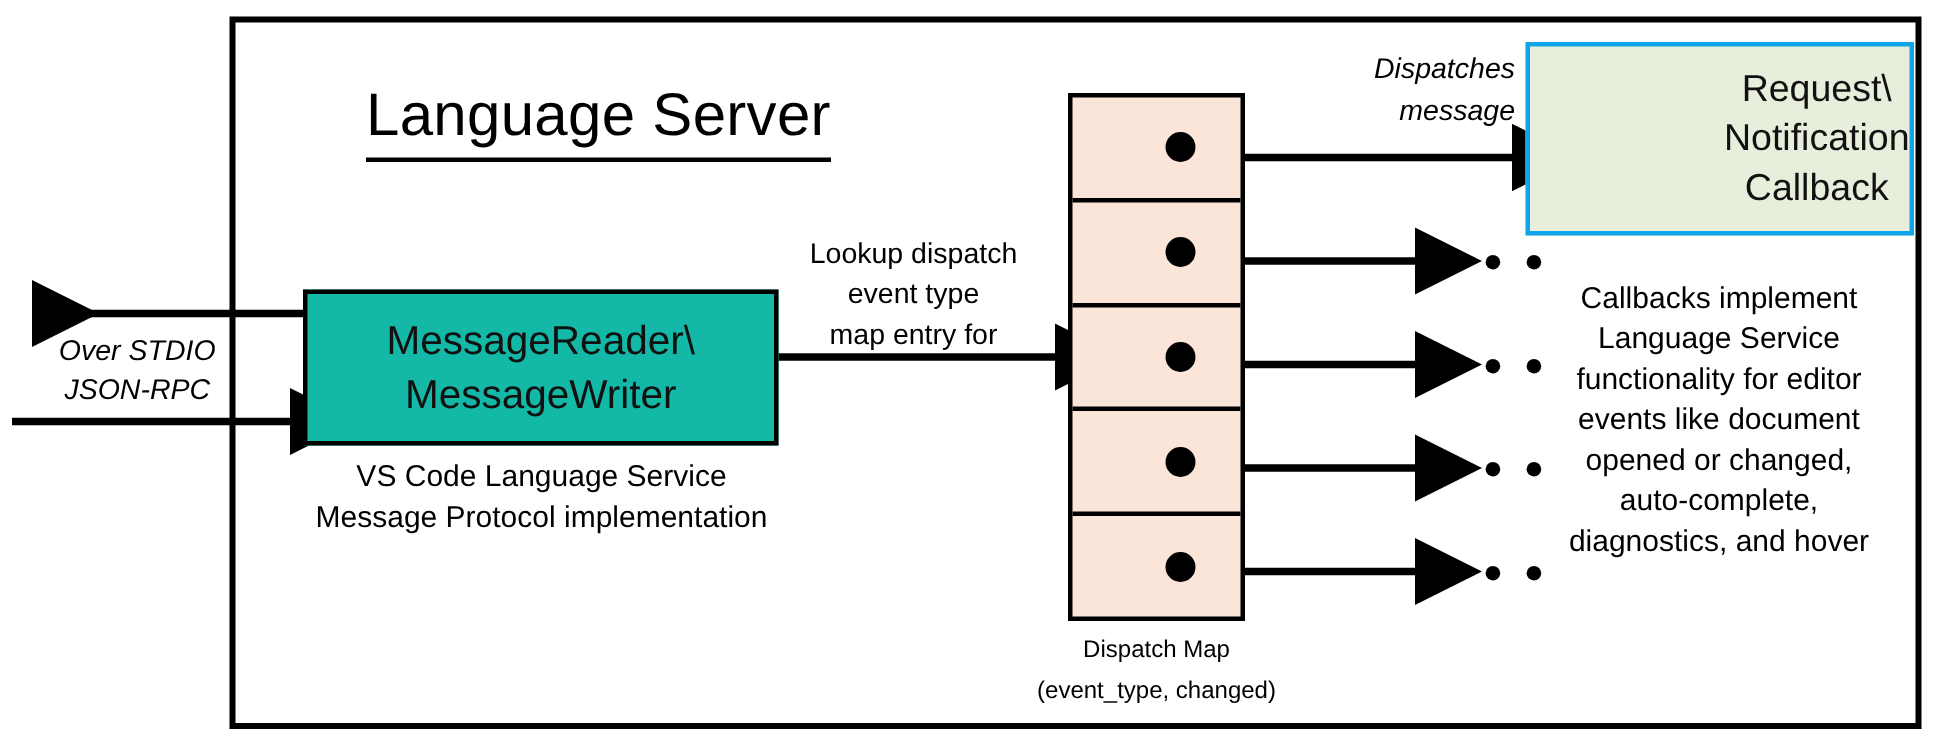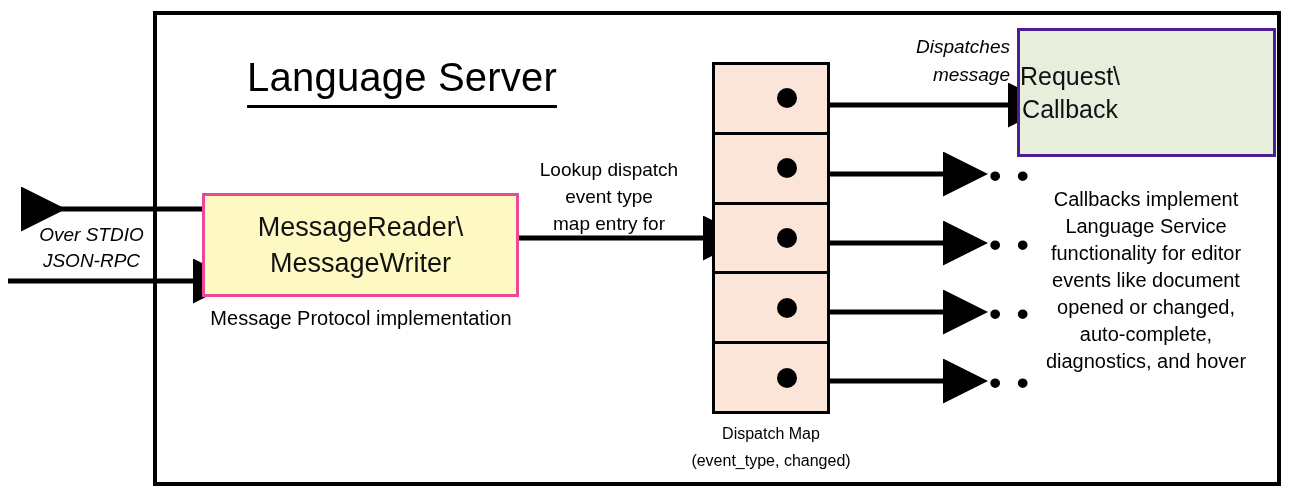--- a/index.html
+++ b/index.html
@@ -9,35 +9,35 @@
   .abs{position:absolute;}
 
   
   #server-frame{
     left:153px;top:11px;width:1128px;height:475px;
     border:4px solid #000;box-sizing:border-box;background:transparent;
   }
 
   
   #server-title{
-    left:227px;top:52px;width:330px;
+    left:244px;top:52px;width:330px;
     font-size:40px;line-height:50px;letter-spacing:.2px;
-    text-align:right;white-space:nowrap;
+    text-align:left;white-space:nowrap;
   }
   #server-title .u{
     display:inline-block;border-bottom:3px solid #000;padding-bottom:3px;
   }
 
   
   #wires{left:0;top:0;width:1291px;height:494px;}
 
   
   #reader-box{
     left:202px;top:193px;width:317px;height:104px;
-    background:#fef9c3;border:3px solid #ec4899;box-sizing:border-box;
+    background:#14b8a6;border:3px solid #000000;box-sizing:border-box;
     display:flex;align-items:center;justify-content:center;
   }
   #reader-box .txt{
     font-size:27px;line-height:36px;text-align:center;color:#111;
   }
   #reader-caption{
     left:186px;top:305px;width:350px;text-align:center;
     font-size:20px;line-height:27px;color:#000;
   }
 
@@ -75,22 +75,22 @@
     border-radius:50%;background:#000;
   }
   #dispatch-caption{
     left:645px;top:420px;width:252px;text-align:center;
     font-size:16px;line-height:27px;
   }
 
   
   #callback-box{
     left:1017px;top:28px;width:259px;height:129px;
-    background:#e7eedb;border:3px solid #4c1d95;box-sizing:border-box;
-    display:flex;align-items:center;justify-content:flex-start;
+    background:#e7eedb;border:3px solid #0ea5e9;box-sizing:border-box;
+    display:flex;align-items:center;justify-content:flex-end;
   }
   #callback-box .txt{
     font-size:25px;line-height:33px;text-align:center;color:#111;
   }
   #callback-caption{
     left:1007px;top:186px;width:278px;text-align:center;
     font-size:20px;line-height:27px;
   }
 
   
@@ -155,20 +155,21 @@
     <div>JSON-RPC</div>
   </div>
 
   <div class="abs" id="reader-box">
     <div class="txt">
       <div>MessageReader\</div>
       <div>MessageWriter</div>
     </div>
   </div>
   <div class="abs" id="reader-caption">
+    <div>VS Code Language Service</div>
     <div>Message Protocol implementation</div>
   </div>
 
   <div class="abs" id="lookup-label">
     <div>Lookup dispatch</div>
     <div>event type</div>
     <div>map entry for</div>
   </div>
 
   <div class="abs" id="dispatch-map">
@@ -199,20 +200,21 @@
   </div>
 
   <div class="abs ellipsis" style="left:962px;top:170px;">• • •</div>
   <div class="abs ellipsis" style="left:962px;top:239px;">• • •</div>
   <div class="abs ellipsis" style="left:962px;top:308px;">• • •</div>
   <div class="abs ellipsis" style="left:962px;top:377px;">• • •</div>
 
   <div class="abs" id="callback-box">
     <div class="txt">
       <div>Request\</div>
+      <div>Notification</div>
       <div>Callback</div>
     </div>
   </div>
   <div class="abs" id="callback-caption">
     <div>Callbacks implement</div>
     <div>Language Service</div>
     <div>functionality for editor</div>
     <div>events like document</div>
     <div>opened or changed,</div>
     <div>auto-complete,</div>

